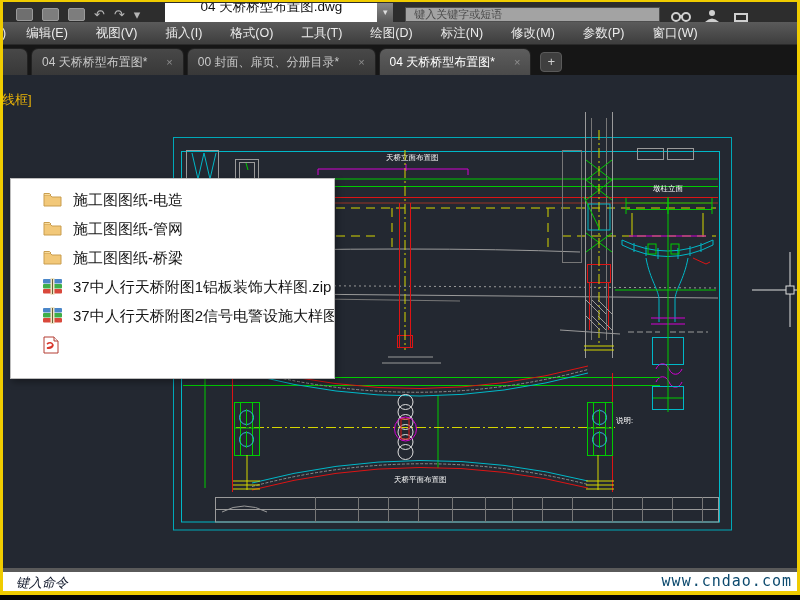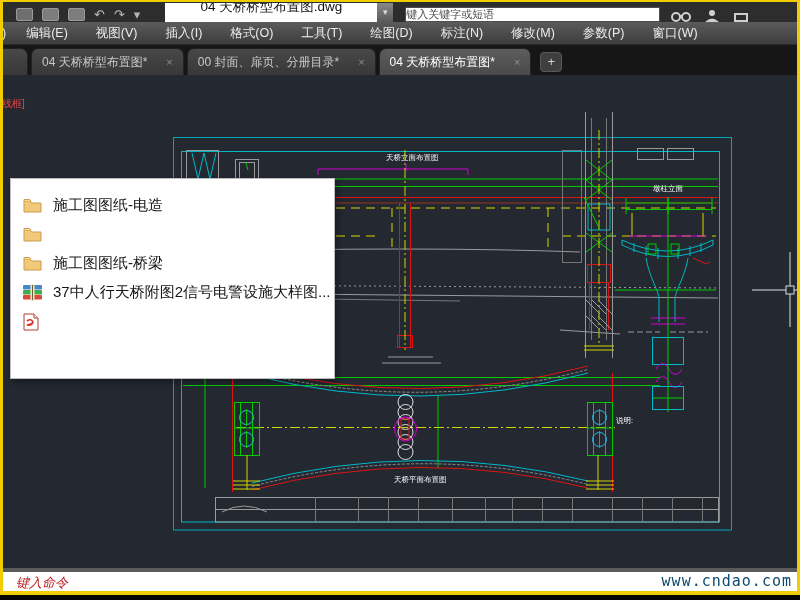--- a/index.html
+++ b/index.html
@@ -15,22 +15,22 @@
   #titlebar{position:absolute;left:0;top:0;width:800px;height:22px;background:#2d2d2d;
     display:flex;align-items:flex-end;overflow:hidden;z-index:4}
   .qat{display:flex;align-items:flex-end;gap:9px;padding:0 6px 1px 16px}
   .qico{width:17px;height:13px;border:1px solid #9a9a9a;background:#6f6f6f;border-radius:2px}
   .qico.b2{background:#7d7d7d}
   .qarrow{color:#b5b5b5;font-size:13px;line-height:13px}
   #filebox{width:212px;height:19px;background:#fff;overflow:hidden;margin-left:19px}
   #filebox span{display:block;margin-top:-5px;font-size:13.5px;color:#111;text-align:center;white-space:nowrap}
   #filedrop{width:16px;height:19px;background:linear-gradient(#888,#5a5a5a);color:#ddd;
     font-size:9px;text-align:center;line-height:19px}
-  #searchbox{margin-left:12px;width:255px;height:15px;background:#ffffff;border:1px solid #4e4e4e;
-    font-size:11px;color:#4c4c4c;padding:0 0;line-height:13px;overflow:hidden;white-space:nowrap}
+  #searchbox{margin-left:12px;width:255px;height:15px;background:#a3a3a3;border:1px solid #4e4e4e;
+    font-size:11px;color:#4c4c4c;padding:0 8px;line-height:13px;overflow:hidden;white-space:nowrap}
   .tico{margin-left:10px;width:22px;height:14px;display:flex;align-items:flex-end}
 
   #menubar{position:absolute;left:0;top:22px;width:800px;height:23px;z-index:4;
     background:linear-gradient(#5b5b5b,#3d3d3d);border-bottom:1px solid #2a2a2a;
     display:flex;align-items:center;gap:0;color:#ececec;font-size:12.5px}
   .mitem{padding:3px 14px;white-space:nowrap;cursor:default}
   .mitem:first-child{padding:3px 6px 3px 2px}
 
   #tabbar{position:absolute;left:0;top:45px;width:800px;height:30px;background:#161616;z-index:4;
     display:flex;align-items:flex-end;gap:3px;padding-left:0}
@@ -38,45 +38,45 @@
     border-radius:7px 7px 0 0;color:#c9c9c9;font-size:12px;display:flex;align-items:center;
     gap:19px;padding:0 10px;white-space:nowrap}
   .tab .x{color:#8f8f8f;font-size:11px}
   .tab.stub{width:46px;margin-left:-18px}
   .tab.active{background:linear-gradient(#5d5d5d,#4a4a4a);color:#fff}
   #newtab{height:20px;width:22px;margin:0 0 3px 6px;background:#3f3f3f;border:1px solid #5a5a5a;
     border-radius:4px;color:#cfcfcf;font-size:13px;text-align:center;line-height:18px}
 
   
   #canvas{position:absolute;left:0;top:75px;width:800px;height:493px;background:var(--canvas_bg);z-index:1}
-  #vpctl{position:absolute;left:2px;top:22px;color:#ef4444;font-size:10px;z-index:2}
+  #vpctl{position:absolute;left:2px;top:16px;color:#eab308;font-size:13px;z-index:2}
   #cad{position:absolute;left:0;top:0;width:800px;height:493px}
 
   
   #cad line,#cad path,#cad rect,#cad circle,#cad ellipse,#cad polyline{fill:none;stroke-width:1}
   .cy{stroke:var(--frame_cyan);stroke-width:1.6}
   .cy1{stroke:#00b8c8;stroke-width:1.2}
   .gn{stroke:var(--cad_green)} .rd{stroke:var(--cad_red)} .dr{stroke:#9a3326}
   .yl{stroke:var(--cad_yellow)} .mg{stroke:var(--cad_magenta);stroke-width:1.4}
   .gy{stroke:#9a9a9a} .gy2{stroke:#777} .wh{stroke:#dedede}
   .fgn{fill:var(--cad_green);stroke:none} .fwh{fill:#fff;stroke:none} .fgy{fill:#9a9a9a;stroke:none}
   .ydash{stroke-dasharray:9,6} .ydd{stroke-dasharray:10,3,2,3} .gdot{stroke-dasharray:2,3}
   text.t{fill:#fff;stroke:none;font-size:7.5px;font-family:"Liberation Sans",sans-serif}
 
   
   #popup{position:absolute;left:10px;top:178px;width:325px;height:201px;background:#fff;z-index:6;
     border:1px solid #bdbdbd;box-shadow:2px 3px 7px rgba(0,0,0,.35);padding-top:12px}
-  .prow{display:flex;align-items:center;gap:11px;height:29px;padding-left:12px;
+  .prow{display:flex;align-items:flex-start;gap:11px;height:29px;padding-left:32px;
     font-size:15px;color:#161616;white-space:nowrap;overflow:hidden}
   .picon{flex:0 0 19px;height:17px;display:flex;align-items:center}
 
   
   #cmdsep{position:absolute;left:0;top:568px;width:800px;height:4px;background:#5a5a5a;z-index:4}
   #cmdbar{position:absolute;left:0;top:572px;width:800px;height:20px;background:#fff;z-index:4}
-  #cmdprompt{position:absolute;left:16px;top:2px;font-size:13px;font-style:italic;color:#b91c1c}
+  #cmdprompt{position:absolute;left:16px;top:2px;font-size:13px;font-style:italic;color:#0f172a}
   #watermark{position:absolute;right:8px;top:0px;font-size:15px;color:#0c4a6e;
     font-family:"DejaVu Sans Mono",monospace;letter-spacing:1px}
 
   
   .wb{position:absolute;background:var(--window_border);z-index:9}
   #wb-top{left:0;top:0;width:800px;height:2px}
   #wb-left{left:0;top:0;width:3px;height:595px}
   #wb-right{right:0;top:0;width:3px;height:595px}
   #wb-bottom{left:0;top:591px;width:800px;height:4px}
   #taskstrip{position:absolute;left:0;top:595px;width:800px;height:5px;background:#050505;z-index:9}
@@ -443,29 +443,42 @@
       </span>
       <span>施工图图纸-电造</span>
     </div>
     <div class="prow">
       <span class="picon">
         <svg width="19" height="15" viewBox="0 0 19 15">
             <path d="M1,3 L7,3 L9,5 L18,5 L18,14 L1,14 Z" fill="#f2c879" stroke="#c99d4e"></path>
             <path d="M1,3 L1,1.5 L6.5,1.5 L8,3" fill="#f7dda1" stroke="#c99d4e"></path>
           </svg>
       </span>
+      <span>施工图图纸-管网</span>
     </div>
     <div class="prow">
       <span class="picon">
         <svg width="19" height="15" viewBox="0 0 19 15">
             <path d="M1,3 L7,3 L9,5 L18,5 L18,14 L1,14 Z" fill="#f2c879" stroke="#c99d4e"></path>
             <path d="M1,3 L1,1.5 L6.5,1.5 L8,3" fill="#f7dda1" stroke="#c99d4e"></path>
           </svg>
       </span>
       <span>施工图图纸-桥梁</span>
+    </div>
+    <div class="prow">
+      <span class="picon">
+        <svg width="19" height="17" viewBox="0 0 19 17">
+            <rect x="0" y="1" width="19" height="4.5" rx="1" fill="#4a86c8"></rect>
+            <rect x="0" y="6" width="19" height="4.5" rx="1" fill="#3fae49"></rect>
+            <rect x="0" y="11" width="19" height="4.5" rx="1" fill="#d9483b"></rect>
+            <rect x="7.5" y="0" width="4" height="17" fill="#efe6c6"></rect>
+            <rect x="9" y="1" width="1" height="15" fill="#6b5f35"></rect>
+          </svg>
+      </span>
+      <span>37中人行天桥附图1铝板装饰大样图.zip</span>
     </div>
     <div class="prow">
       <span class="picon">
         <svg width="19" height="17" viewBox="0 0 19 17">
             <rect x="0" y="1" width="19" height="4.5" rx="1" fill="#4a86c8"></rect>
             <rect x="0" y="6" width="19" height="4.5" rx="1" fill="#3fae49"></rect>
             <rect x="0" y="11" width="19" height="4.5" rx="1" fill="#d9483b"></rect>
             <rect x="7.5" y="0" width="4" height="17" fill="#efe6c6"></rect>
             <rect x="9" y="1" width="1" height="15" fill="#6b5f35"></rect>
           </svg>

